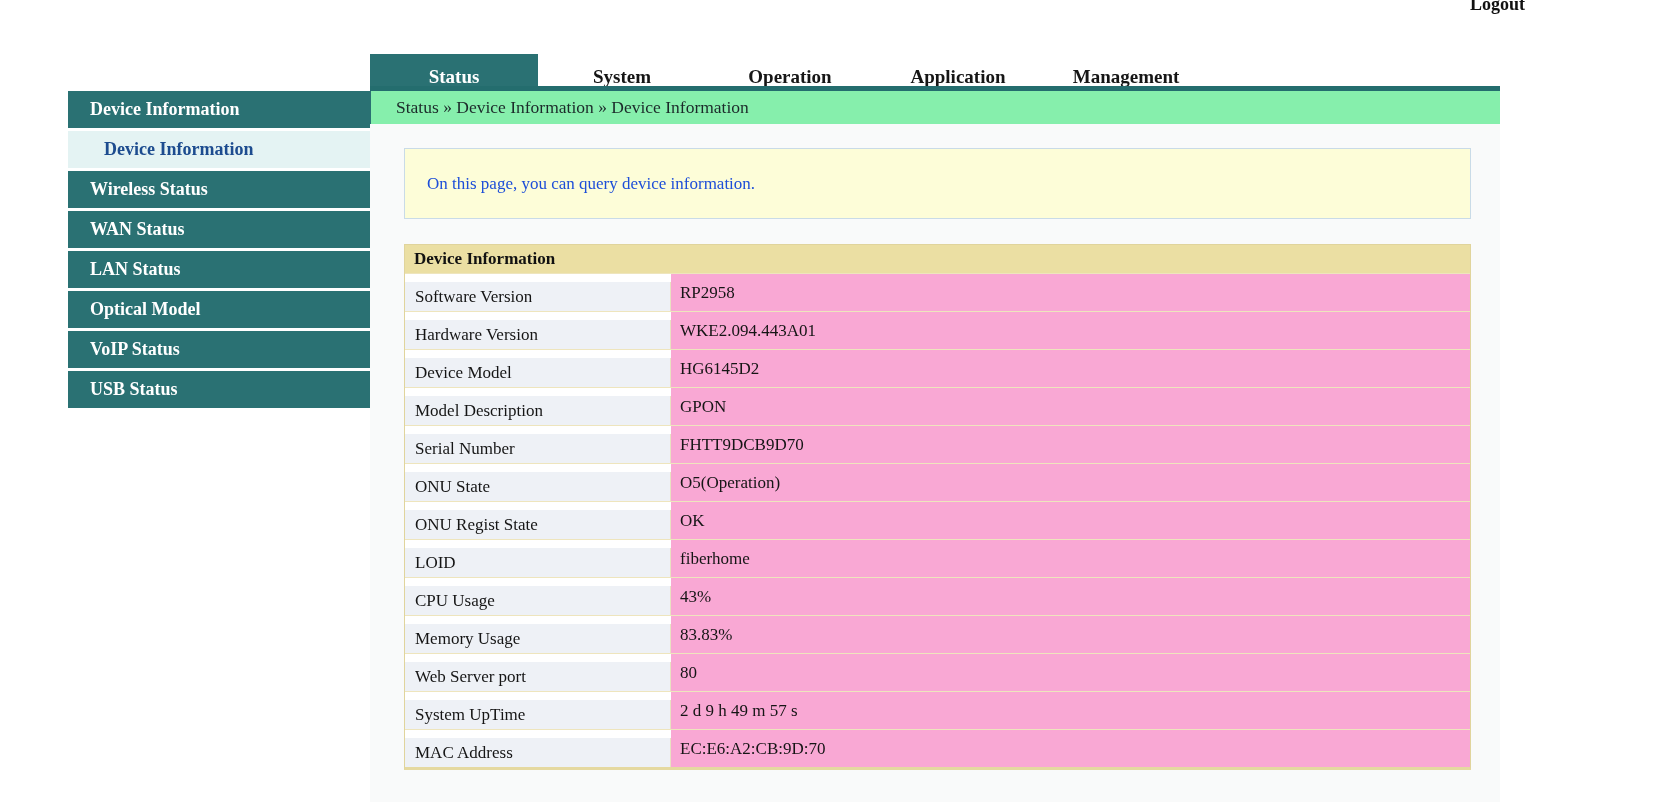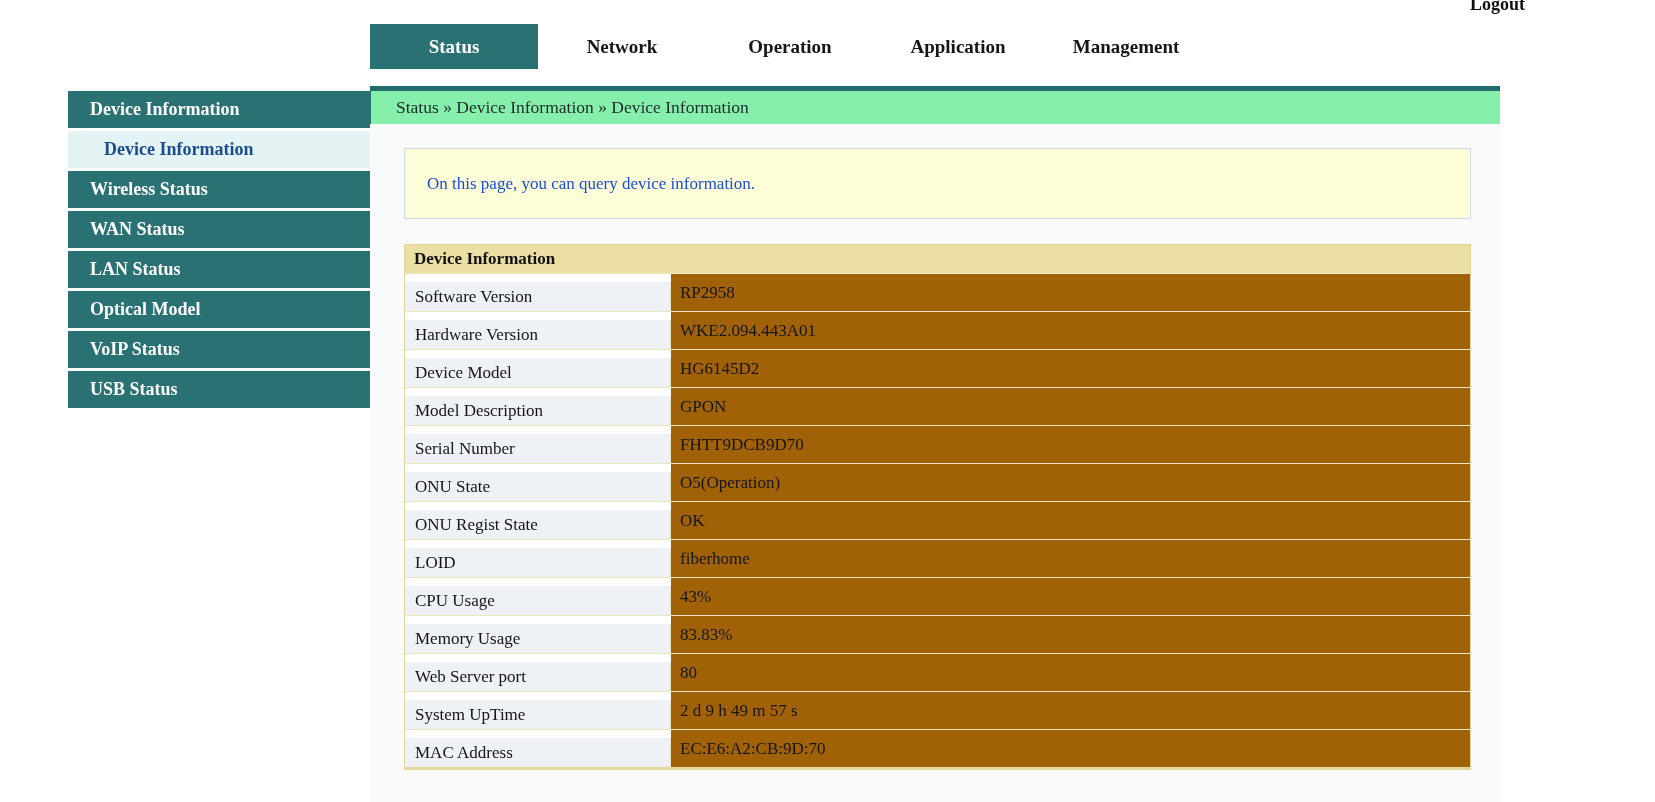--- a/index.html
+++ b/index.html
@@ -7,21 +7,21 @@
     width:1655px;height:802px;position:relative;overflow:hidden;
     background:#ffffff;
     font-family:"Liberation Serif","DejaVu Serif",serif;
   }
   
   .logout{
     position:absolute;left:1470px;top:-6px;
     font-weight:bold;font-size:18px;color:#111;text-decoration:none;cursor:pointer;
   }
   
-  .tabbar{position:absolute;left:370px;top:24px;display:flex;height:45px;align-items:center;}
+  .tabbar{position:absolute;left:370px;top:54px;display:flex;height:45px;align-items:center;}
   .tab{
     width:168px;height:45px;display:flex;align-items:center;justify-content:center;
     font-weight:bold;font-size:19px;color:#161616;cursor:pointer;white-space:nowrap;
   }
   .tab.active{background:#2a7173;color:#ffffff;}
   .tab-underline{position:absolute;left:370px;top:86px;width:1130px;height:5px;background:#246d6e;}
   
   .breadcrumb{
     position:absolute;left:370px;top:91px;width:1130px;height:33px;background:#86efac;
     box-sizing:border-box;padding-left:26px;display:flex;align-items:center;
@@ -54,32 +54,32 @@
     display:flex;align-items:center;padding-left:9px;color:#111;
   }
   .row{display:flex;height:37px;border-top:1px solid #eee5bd;}
   .cell-label{
     width:266px;box-sizing:border-box;padding-left:10px;background:#eef1f6;
     display:flex;align-items:center;font-size:17px;color:#151515;
     border-right:1px solid #e9e2c2;
     margin-top:8px;
   }
   .cell-value{
-    flex:1;padding-left:9px;background:#a16207;
+    flex:1;padding-left:9px;background:#f9a8d4;
     display:flex;align-items:center;font-size:17px;color:#151515;
   }
 </style>
 </head>
 <body>
 
 <a class="logout">Logout</a>
 
 <nav class="tabbar">
     <div class="tab active">Status</div>
-    <div class="tab">Network</div>
+    <div class="tab">System</div>
     <div class="tab">Operation</div>
     <div class="tab">Application</div>
     <div class="tab">Management</div>
   </nav>
 <div class="tab-underline"></div>
 
 <div class="breadcrumb">Status » Device Information » Device Information</div>
 
 <aside class="sidebar">
     <div class="side-item">Device Information</div>

